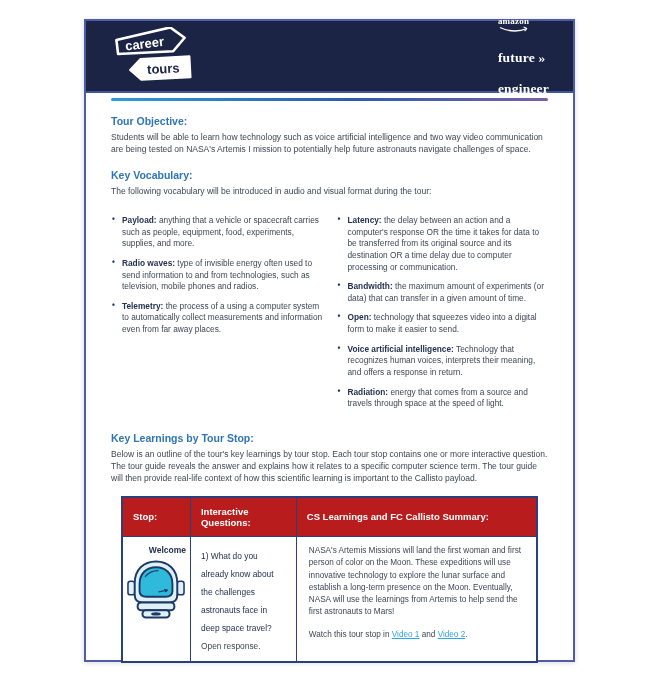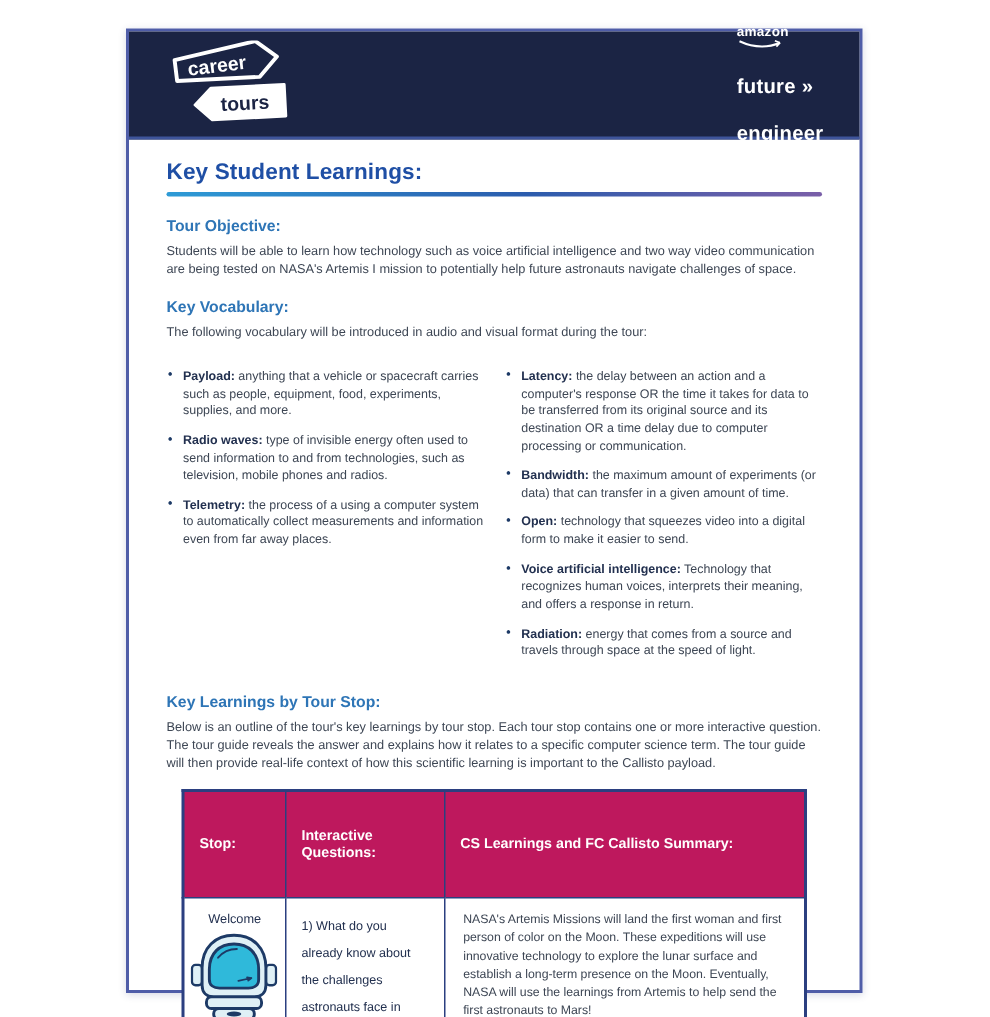--- a/index.html
+++ b/index.html
@@ -14,21 +14,21 @@
     border:2px solid #4f5da8;background:#fff;
     display:flex;flex-direction:column;
     box-shadow:0 1px 5px rgba(40,50,110,.18);
   }
   
   .topbar{
     height:70px;background:#1b2444;border-bottom:2px solid #3e549b;
     display:flex;align-items:center;justify-content:space-between;
     padding:0 24px;flex-shrink:0;
   }
-  .afe{color:#fff;line-height:1;}
+  .afe{color:#fff;line-height:1;font-family:Liberation Serif, serif;}
   .afe-amazon{font-size:9px;font-weight:bold;letter-spacing:.2px;margin-bottom:1px;}
   .afe-smile{display:block;margin:-1px 0 3px 1px;}
   .afe-big{font-size:13.5px;font-weight:bold;letter-spacing:.2px;margin-top:18px;}
   
   .doc-body{padding:0 25px;flex:1 0 auto;}
   h1.title{margin:13px 0 0;font-size:15px;color:#1f4fa5;letter-spacing:.1px;}
   .rule{height:3px;margin-top:5px;border-radius:2px;
     background:linear-gradient(90deg,#2e9bd6 0%,#2b5cad 55%,#7a5fa8 100%);}
   h2.sub{margin:14px 0 0;font-size:10.5px;color:#2e75b6;}
   p.txt{margin:4px 0 0;font-size:8.5px;line-height:1.42;color:#3d4654;}
@@ -41,30 +41,30 @@
   .vocab-col li::before{
     content:"\2022";position:absolute;left:1px;top:-1px;color:#1d3a66;font-weight:bold;
   }
   .term{font-weight:bold;color:#22304f;}
   
   table.stops{
     border-collapse:collapse;margin:12px 10px 0;width:calc(100% - 20px);
     border:2px solid #2b3f80;
   }
   table.stops th{
-    background:#be185d;color:#fff;font-size:9.5px;text-align:left;
-    padding:24px 10px;border:1.5px solid #2b3f80;
+    background:#b91c1c;color:#fff;font-size:9.5px;text-align:left;
+    padding:8px 10px;border:1.5px solid #2b3f80;
   }
   table.stops td{
     border:1.5px solid #2b3f80;vertical-align:top;background:#fff;
   }
   td.stop-cell{width:16.5%;text-align:center;padding:8px 4px;}
   td.q-cell{width:25.5%;padding:8px 10px;}
   td.s-cell{width:58%;padding:8px 12px;}
-  .stop-name{font-size:8.5px;font-weight:normal;color:#22304f;margin-bottom:3px;}
+  .stop-name{font-size:8.5px;font-weight:bold;color:#22304f;margin-bottom:3px;text-align:right;}
   .q-bold{font-size:8.4px;font-weight:normal;color:#22304f;line-height:1.45;}
   .q-rest{font-size:8.4px;color:#3d4654;line-height:1.45;}
   .s-cell p{margin:0;font-size:8.2px;line-height:1.5;color:#3d4654;}
   .s-cell p + p{margin-top:10px;}
   .s-cell a{color:#2ea3df;text-decoration:underline;cursor:pointer;}
 </style>
 </head>
 <body>
 
 <div class="canvas">
@@ -87,21 +87,20 @@
         <svg class="afe-smile" width="34" height="7" viewBox="0 0 34 7">
           <path d="M1,1.5 Q15,8 28,2.5" stroke="#ffffff" stroke-width="1.3" fill="none"></path>
           <path d="M28,2.5 l-3.4,-1.4 M28,2.5 l-2.4,2.6" stroke="#ffffff" stroke-width="1.1" fill="none"></path>
         </svg>
         <div class="afe-big">future »</div>
         <div class="afe-big">engineer</div>
       </div>
     </div>
 
     <div class="doc-body">
-      <h1 class="title">Key Student Learnings:</h1>
       <div class="rule"></div>
 
       <h2 class="sub">Tour Objective:</h2>
       <p class="txt">Students will be able to learn how technology such as voice artificial intelligence and two way video communication are being tested on NASA's Artemis I mission to potentially help future astronauts navigate challenges of space.</p>
 
       <h2 class="sub">Key Vocabulary:</h2>
       <p class="txt">The following vocabulary will be introduced in audio and visual format during the tour:</p>
 
       <div class="vocab-cols">
         <ul class="vocab-col">

